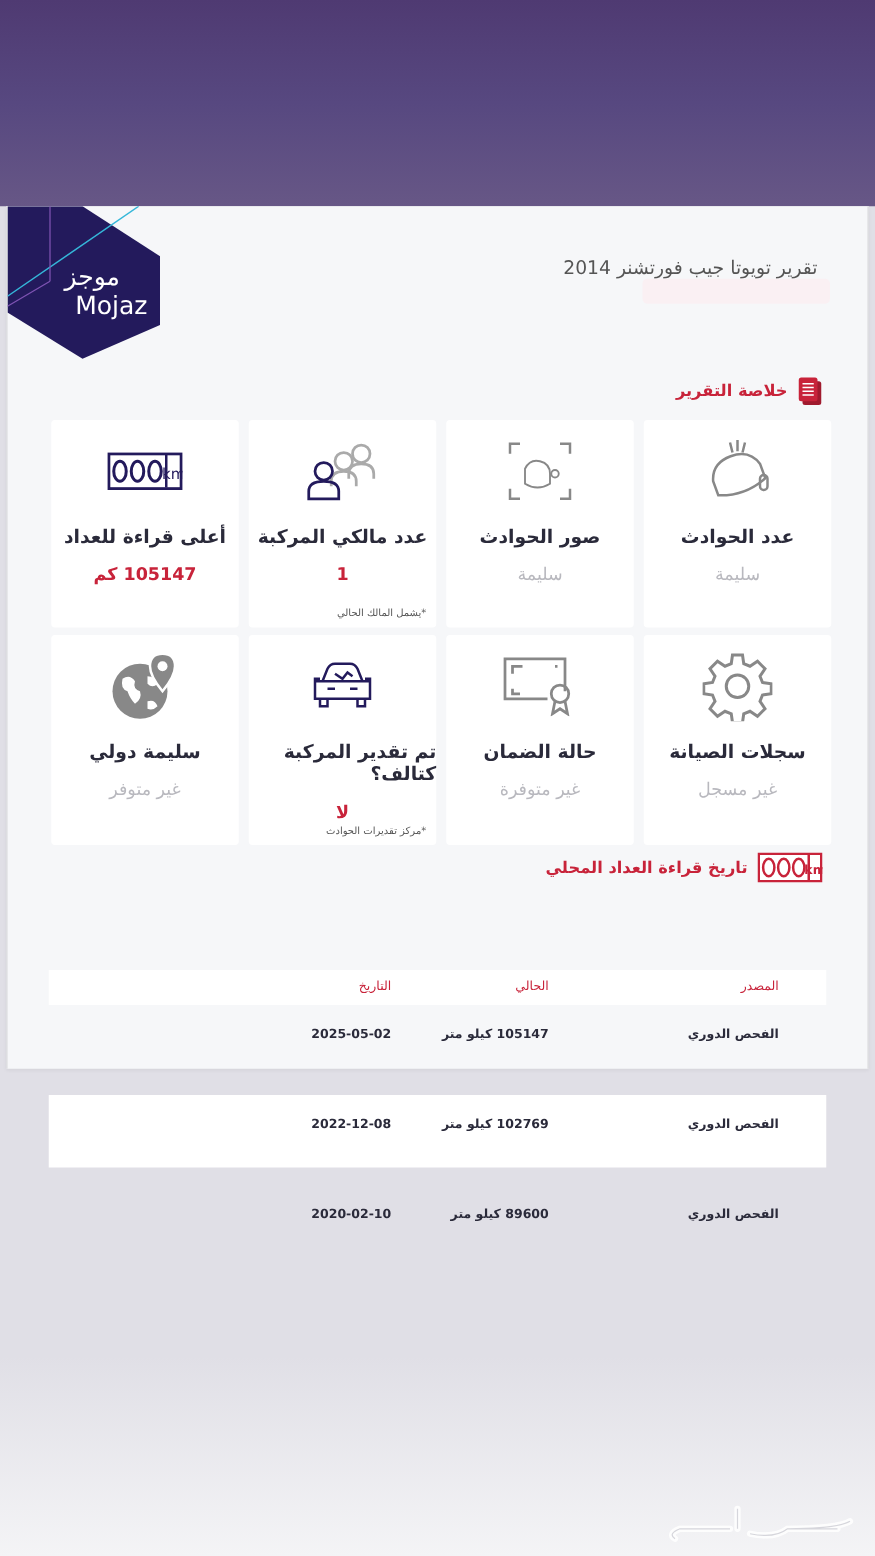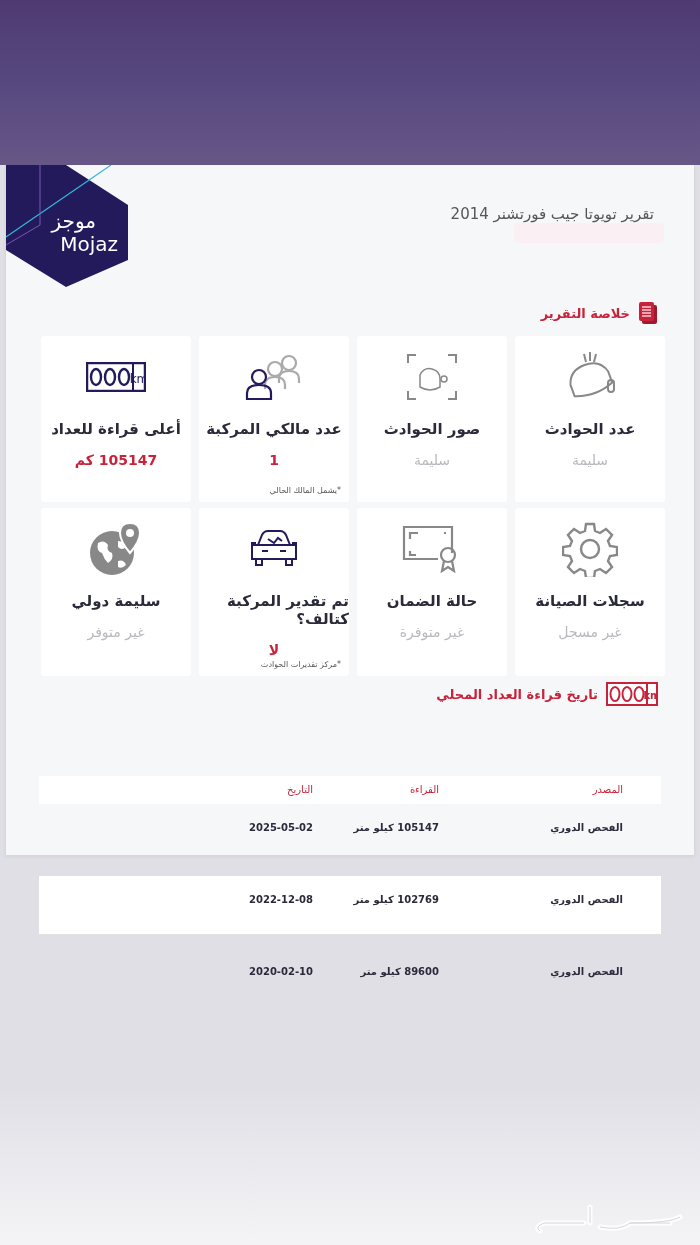--- a/index.html
+++ b/index.html
@@ -221,21 +221,21 @@
         </g>
       <line x1="41" y1="2" x2="41" y2="22" stroke="#c8233a" stroke-width="2"></line>
       <text x="46" y="17" font-size="10" fill="#c8233a" text-anchor="middle" font-family="DejaVu Sans, sans-serif">km</text>
     </svg>
     <span>تاريخ قراءة العداد المحلي</span>
   </div>
 
   <div class="table">
     <div class="thead">
       <span class="cell col-src">المصدر</span>
-      <span class="cell col-read">القراءة</span>
+      <span class="cell col-read">الحالي</span>
       <span class="cell col-date">التاريخ</span>
     </div>
     <div class="row" style="margin-top:0;">
       <span class="cell col-src" style="top:18px;">الفحص الدوري</span>
       <span class="cell col-read" style="top:18px;">105147 كيلو متر</span>
       <span class="cell col-date" style="top:18px;">2025-05-02</span>
     </div>
     <div class="row alt" style="margin-top:14px;">
       <span class="cell col-src" style="top:18px;">الفحص الدوري</span>
       <span class="cell col-read" style="top:18px;">102769 كيلو متر</span>

